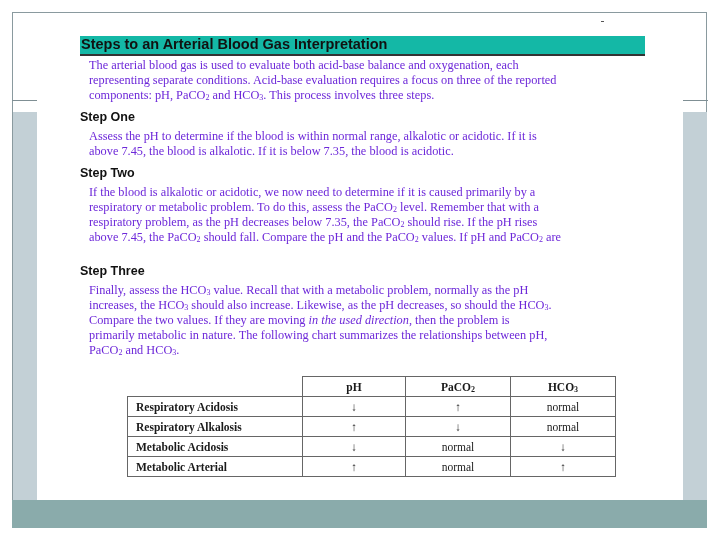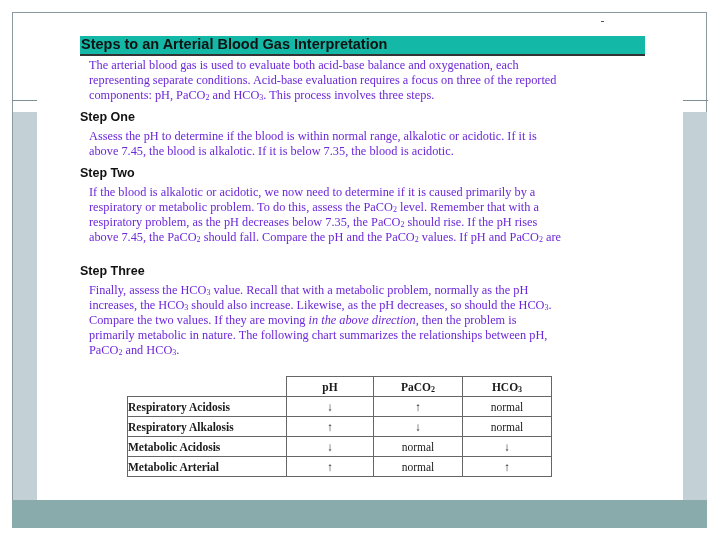--- a/index.html
+++ b/index.html
@@ -10,21 +10,21 @@
   .footer { position:absolute; left:12px; top:500px; width:695px; height:28px; background:#8aabab; }
   .panel { position:absolute; left:37px; top:20px; width:646px; height:480px; background:#ffffff; }
   .dash { position:absolute; left:601px; top:21px; width:3px; height:1px; background:#555; }
   .title { position:absolute; left:80px; top:36px; width:565px; height:18px; background:#14b8a6; border-bottom:2px solid #333; }
   .title span { font-family:"Liberation Sans", sans-serif; font-weight:bold; font-size:14.5px; position:absolute; left:1px; top:0px; color:#111; white-space:nowrap; }
   .head { position:absolute; left:80px; font-family:"Liberation Sans", sans-serif; font-weight:bold; font-size:12.5px; color:#111; }
   .para { position:absolute; left:89px; width:560px; font-size:12.3px; line-height:15px; color:#6d28d9; }
   .para .ln { display:block; white-space:nowrap; }
   sub { font-size:8px; vertical-align:-1px; line-height:0; }
   table { position:absolute; left:127px; top:376px; border-collapse:collapse; font-size:11.5px; }
-  td, th { border:1px solid #666; height:19px; padding:0 0; }
+  td, th { border:1px solid #666; height:19px; padding:0 8px; }
   th { font-weight:bold; text-align:center; }
   td.rl { font-weight:bold; text-align:left; width:158px; }
   td.c { text-align:center; }
   th.blank { border-top:none; border-left:none; }
   .w1 { width:86px; } .w2 { width:88px; } .w3 { width:88px; }
 </style>
 </head>
 <body>
 
 <div class="frame"></div>
@@ -57,21 +57,21 @@
   <span class="ln">If the blood is alkalotic or acidotic, we now need to determine if it is caused primarily by a</span>
   <span class="ln">respiratory or metabolic problem. To do this, assess the PaCO<sub>2</sub> level. Remember that with a</span>
   <span class="ln">respiratory problem, as the pH decreases below 7.35, the PaCO<sub>2</sub> should rise. If the pH rises</span>
   <span class="ln">above 7.45, the PaCO<sub>2</sub> should fall. Compare the pH and the PaCO<sub>2</sub> values. If pH and PaCO<sub>2</sub> are</span>
 </div>
 
 <div class="head" style="top:264px;">Step Three</div>
 <div class="para" style="top:283px;">
   <span class="ln">Finally, assess the HCO<sub>3</sub> value. Recall that with a metabolic problem, normally as the pH</span>
   <span class="ln">increases, the HCO<sub>3</sub> should also increase. Likewise, as the pH decreases, so should the HCO<sub>3</sub>.</span>
-  <span class="ln">Compare the two values. If they are moving <i>in the above direction</i>, then the problem is</span>
+  <span class="ln">Compare the two values. If they are moving <i>in the used direction</i>, then the problem is</span>
   <span class="ln">primarily metabolic in nature. The following chart summarizes the relationships between pH,</span>
   <span class="ln">PaCO<sub>2</sub> and HCO<sub>3</sub>.</span>
 </div>
 
 <table>
   <thead>
     <tr>
       <th class="blank"></th>
       <th class="w1">pH</th>
       <th class="w2">PaCO<sub>2</sub></th>

